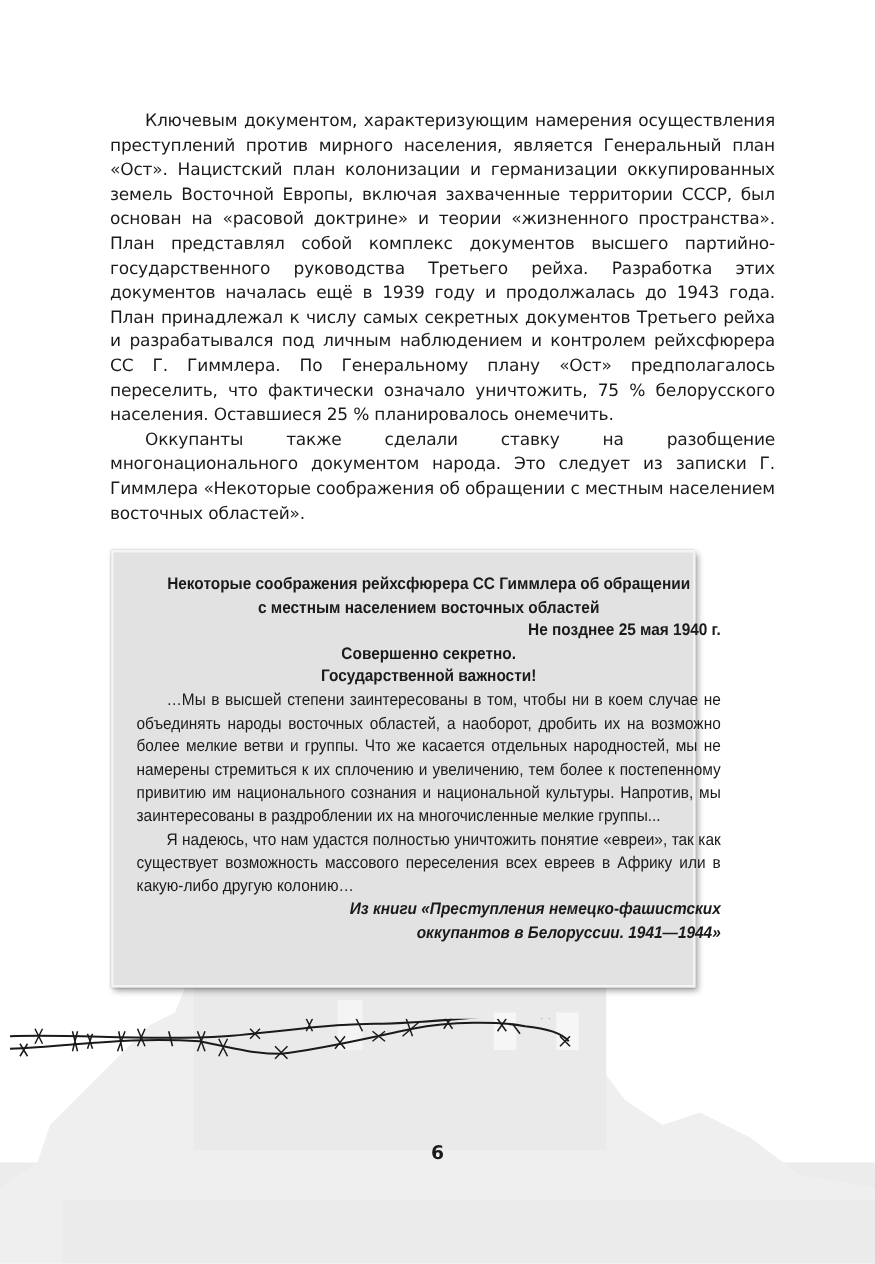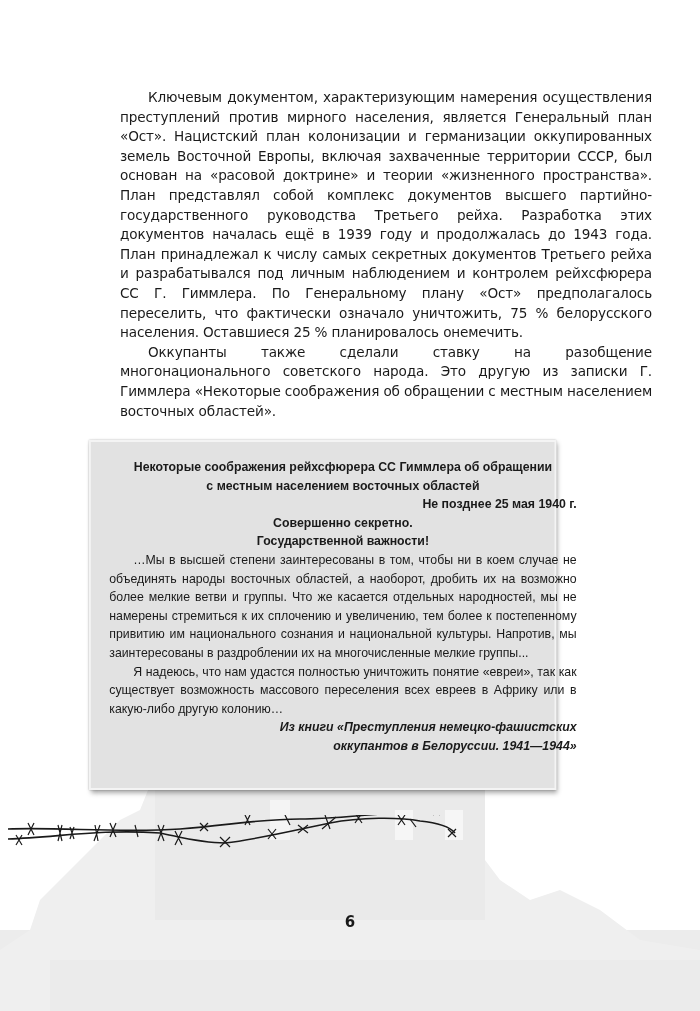--- a/index.html
+++ b/index.html
@@ -7,21 +7,21 @@
     width: 700px; height: 1011px; position: relative; overflow: hidden;
     background: #ffffff;
     font-family: "DejaVu Sans", sans-serif;
     color: #1a1a1a;
   }
   .bg-art { position: absolute; left: 0; top: 780px; width: 700px; height: 231px; z-index: 0; }
   .body-text {
     position: absolute; left: 88px; top: 88px; width: 532px;
     font-family: "DejaVu Sans", sans-serif;
     font-size: 13.6px; line-height: 19.6px; letter-spacing: -0.15px;
-    text-align: justify; z-index: 2; margin-left: 32px;
+    text-align: justify; z-index: 2;
   }
   .body-text p { margin: 0; text-indent: 28px; }
   .doc-box {
     position: absolute; left: 89px; top: 440px; width: 508px; height: 350px;
     background: #e2e2e2; border: 2px solid #f4f4f4;
     box-shadow: 2px 3px 5px rgba(0,0,0,0.35), 0 0 2px rgba(0,0,0,0.25);
     z-index: 2; box-sizing: border-box;
     padding: 16px 20px 0 20px;
     font-family: "Liberation Sans", sans-serif;
     font-size: 13.4px; line-height: 18.6px;
@@ -48,21 +48,21 @@
   <path d="M0,231 L0,170 L30,150 L40,120 L60,100 L80,80 L100,60 L120,40 L140,30 L150,5 L480,5 L485,80 L500,100 L530,120 L560,110 L600,130 L640,160 L700,170 L700,231 Z" fill="#efefef"></path>
   <rect x="155" y="10" width="330" height="130" fill="#eaeaea"></rect>
   <rect x="395" y="30" width="18" height="30" fill="#f6f6f6"></rect>
   <rect x="445" y="30" width="18" height="30" fill="#f6f6f6"></rect>
   <rect x="270" y="20" width="20" height="40" fill="#f4f4f4"></rect>
   <rect x="50" y="180" width="650" height="51" fill="#ebebeb"></rect>
 </svg>
 
 <div class="body-text">
   <p>Ключевым документом, характеризующим намерения осуществления преступлений против мирного населения, является Генеральный план «Ост». Нацистский план колонизации и германизации оккупированных земель Восточной Европы, включая захваченные территории СССР, был основан на «расовой доктрине» и теории «жизненного пространства». План представлял собой комплекс документов высшего партийно-государственного руководства Третьего рейха. Разработка этих документов началась ещё в 1939 году и продолжалась до 1943 года. План принадлежал к числу самых секретных документов Третьего рейха и разрабатывался под личным наблюдением и контролем рейхсфюрера СС Г. Гиммлера. По Генеральному плану «Ост» предполагалось переселить, что фактически означало уничтожить, 75 % белорусского населения. Оставшиеся 25 % планировалось онемечить.</p>
-  <p>Оккупанты также сделали ставку на разобщение многонационального советского народа. Это другую из записки Г. Гиммлера «Некоторые соображения об обращении с местным населением восточных областей».</p>
+  <p>Оккупанты также сделали ставку на разобщение многонационального документом народа. Это следует из записки Г. Гиммлера «Некоторые соображения об обращении с местным населением восточных областей».</p>
 </div>
 
 <div class="doc-box">
   <div class="doc-inner">
     <p class="doc-title">Некоторые соображения рейхсфюрера СС Гиммлера об обращении</p>
     <p class="doc-title">с местным населением восточных областей</p>
     <p class="doc-date">Не позднее 25 мая 1940 г.</p>
     <p class="doc-stamp">Совершенно секретно.</p>
     <p class="doc-stamp">Государственной важности!</p>
     <p class="doc-para">…Мы в высшей степени заинтересованы в том, чтобы ни в коем случае не объединять народы восточных областей, а наоборот, дробить их на возможно более мелкие ветви и группы. Что же касается отдельных народностей, мы не намерены стремиться к их сплочению и увеличению, тем более к постепенному привитию им национального сознания и национальной культуры. Напротив, мы заинтересованы в раздроблении их на многочисленные мелкие группы...</p>

